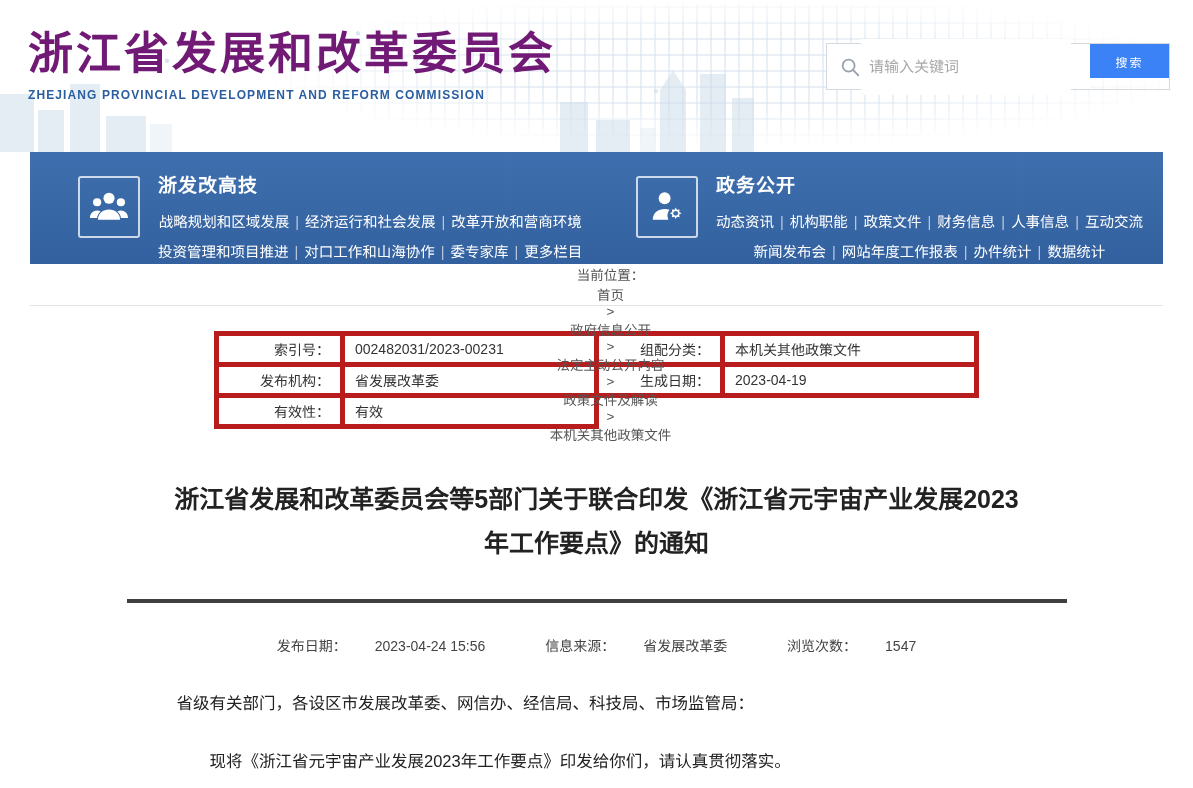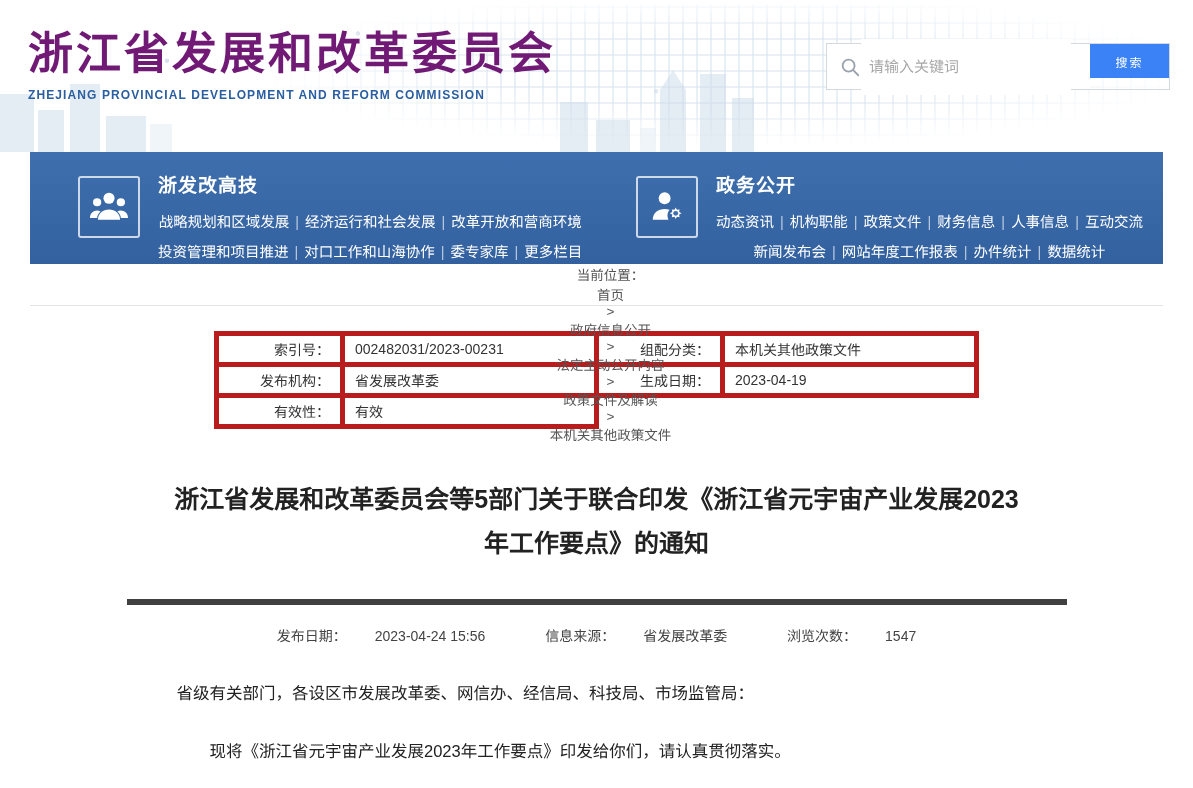--- a/index.html
+++ b/index.html
@@ -189,22 +189,22 @@
     width: 860px;
     text-align: center;
     font-size: 25px;
     line-height: 44px;
     font-weight: bold;
     color: #222;
     font-family: "Liberation Sans", "DejaVu Sans", sans-serif;
   }
   .doc-sub {
     margin: 34px 60px 0 60px;
-    border-top: 6px solid #404040;
-    padding-top: 20px;
+    border-top: 4px solid #404040;
+    padding-top: 32px;
     text-align: center;
     font-size: 14px;
     color: #444;
   }
   .doc-sub span { margin: 0 14px; }
   .doc-body {
     margin: 30px 110px 0 110px;
     font-size: 16.5px;
     line-height: 36px;
     color: #222;

